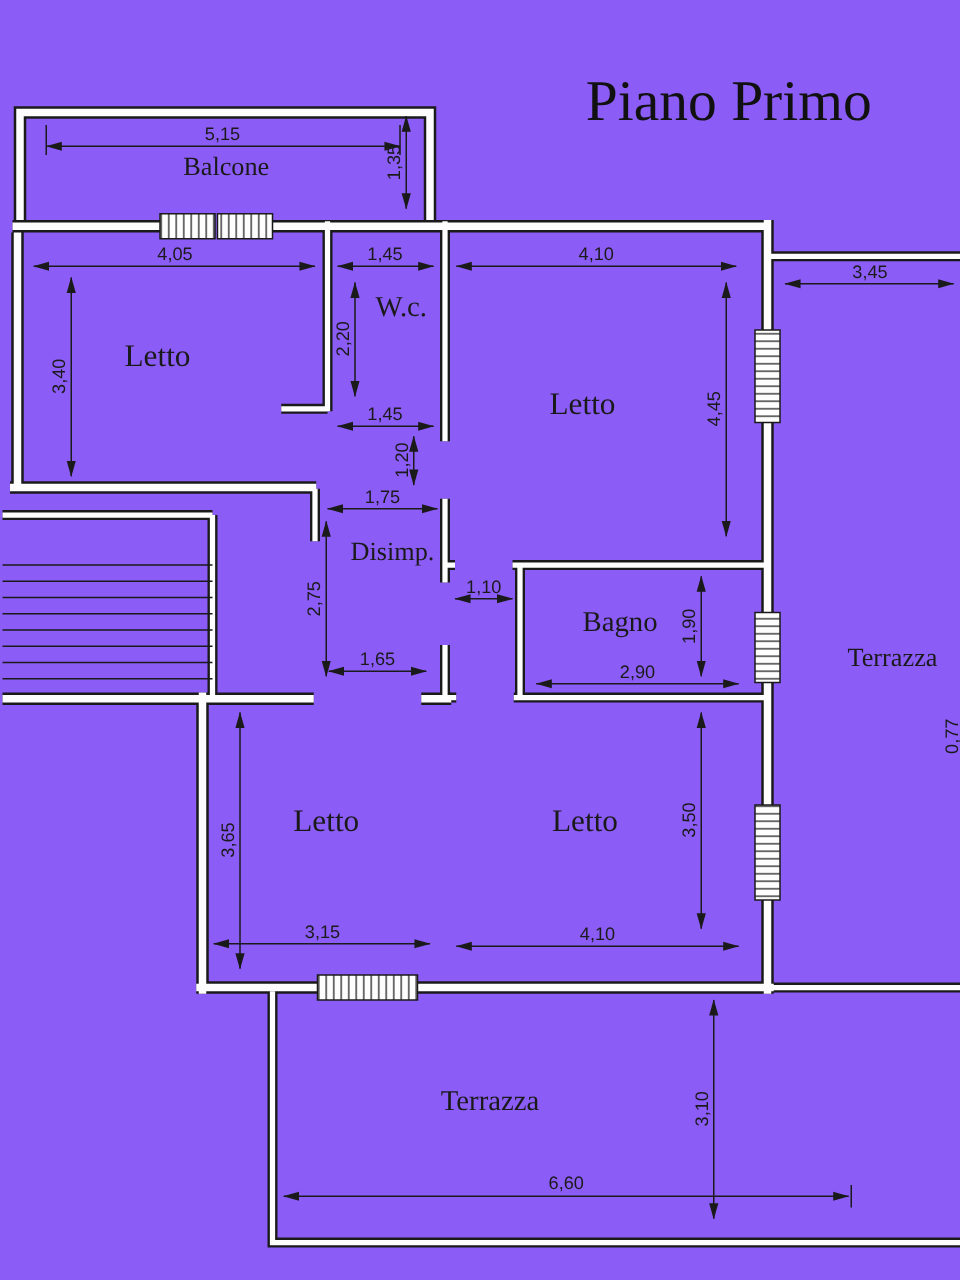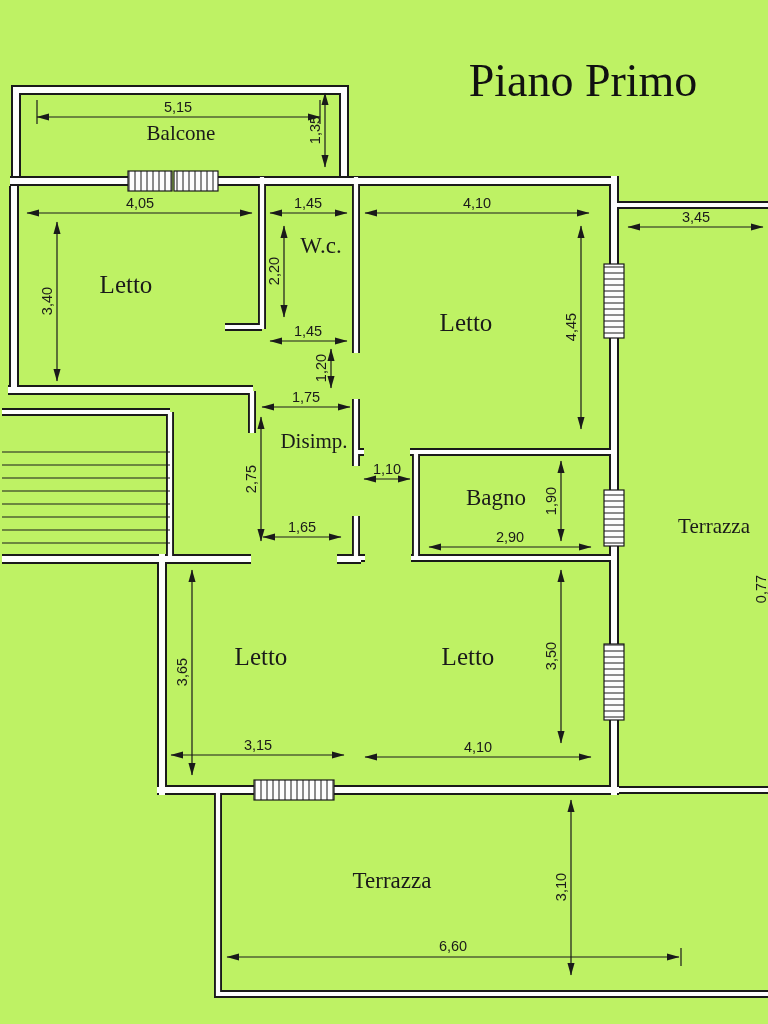--- a/index.html
+++ b/index.html
@@ -1,16 +1,16 @@
 <!DOCTYPE html>
 <html><head>
 <meta charset="utf-8">
 <style>
   html,body{margin:0;padding:0;background:#e8e8e8;}
-  .page{width:768px;height:1024px;background:#bef264;position:relative;overflow:hidden;margin:0 auto;}
+  .page{width:768px;height:1024px;background:#8b5cf6;position:relative;overflow:hidden;margin:0 auto;}
   svg{display:block;}
   .wx-b{stroke:#1a1a1a;stroke-width:10;fill:none;stroke-linecap:butt;}
   .wx-w{stroke:#fdfdfd;stroke-width:6;fill:none;stroke-linecap:butt;}
   .wi-b{stroke:#1a1a1a;stroke-width:8;fill:none;stroke-linecap:butt;}
   .wi-w{stroke:#fdfdfd;stroke-width:4.2;fill:none;stroke-linecap:butt;}
   .thin{stroke:#1a1a1a;stroke-width:1.2;fill:none;}
   .dim{stroke:#1a1a1a;stroke-width:1.2;fill:none;}
   .win{fill:url(#hatchV);stroke:#1a1a1a;stroke-width:1.2;}
   .winh{fill:url(#hatchH);stroke:#1a1a1a;stroke-width:1.2;}
   .dim-text{font:14.5px "Liberation Sans", sans-serif;fill:#1a1a1a;text-anchor:middle;}

